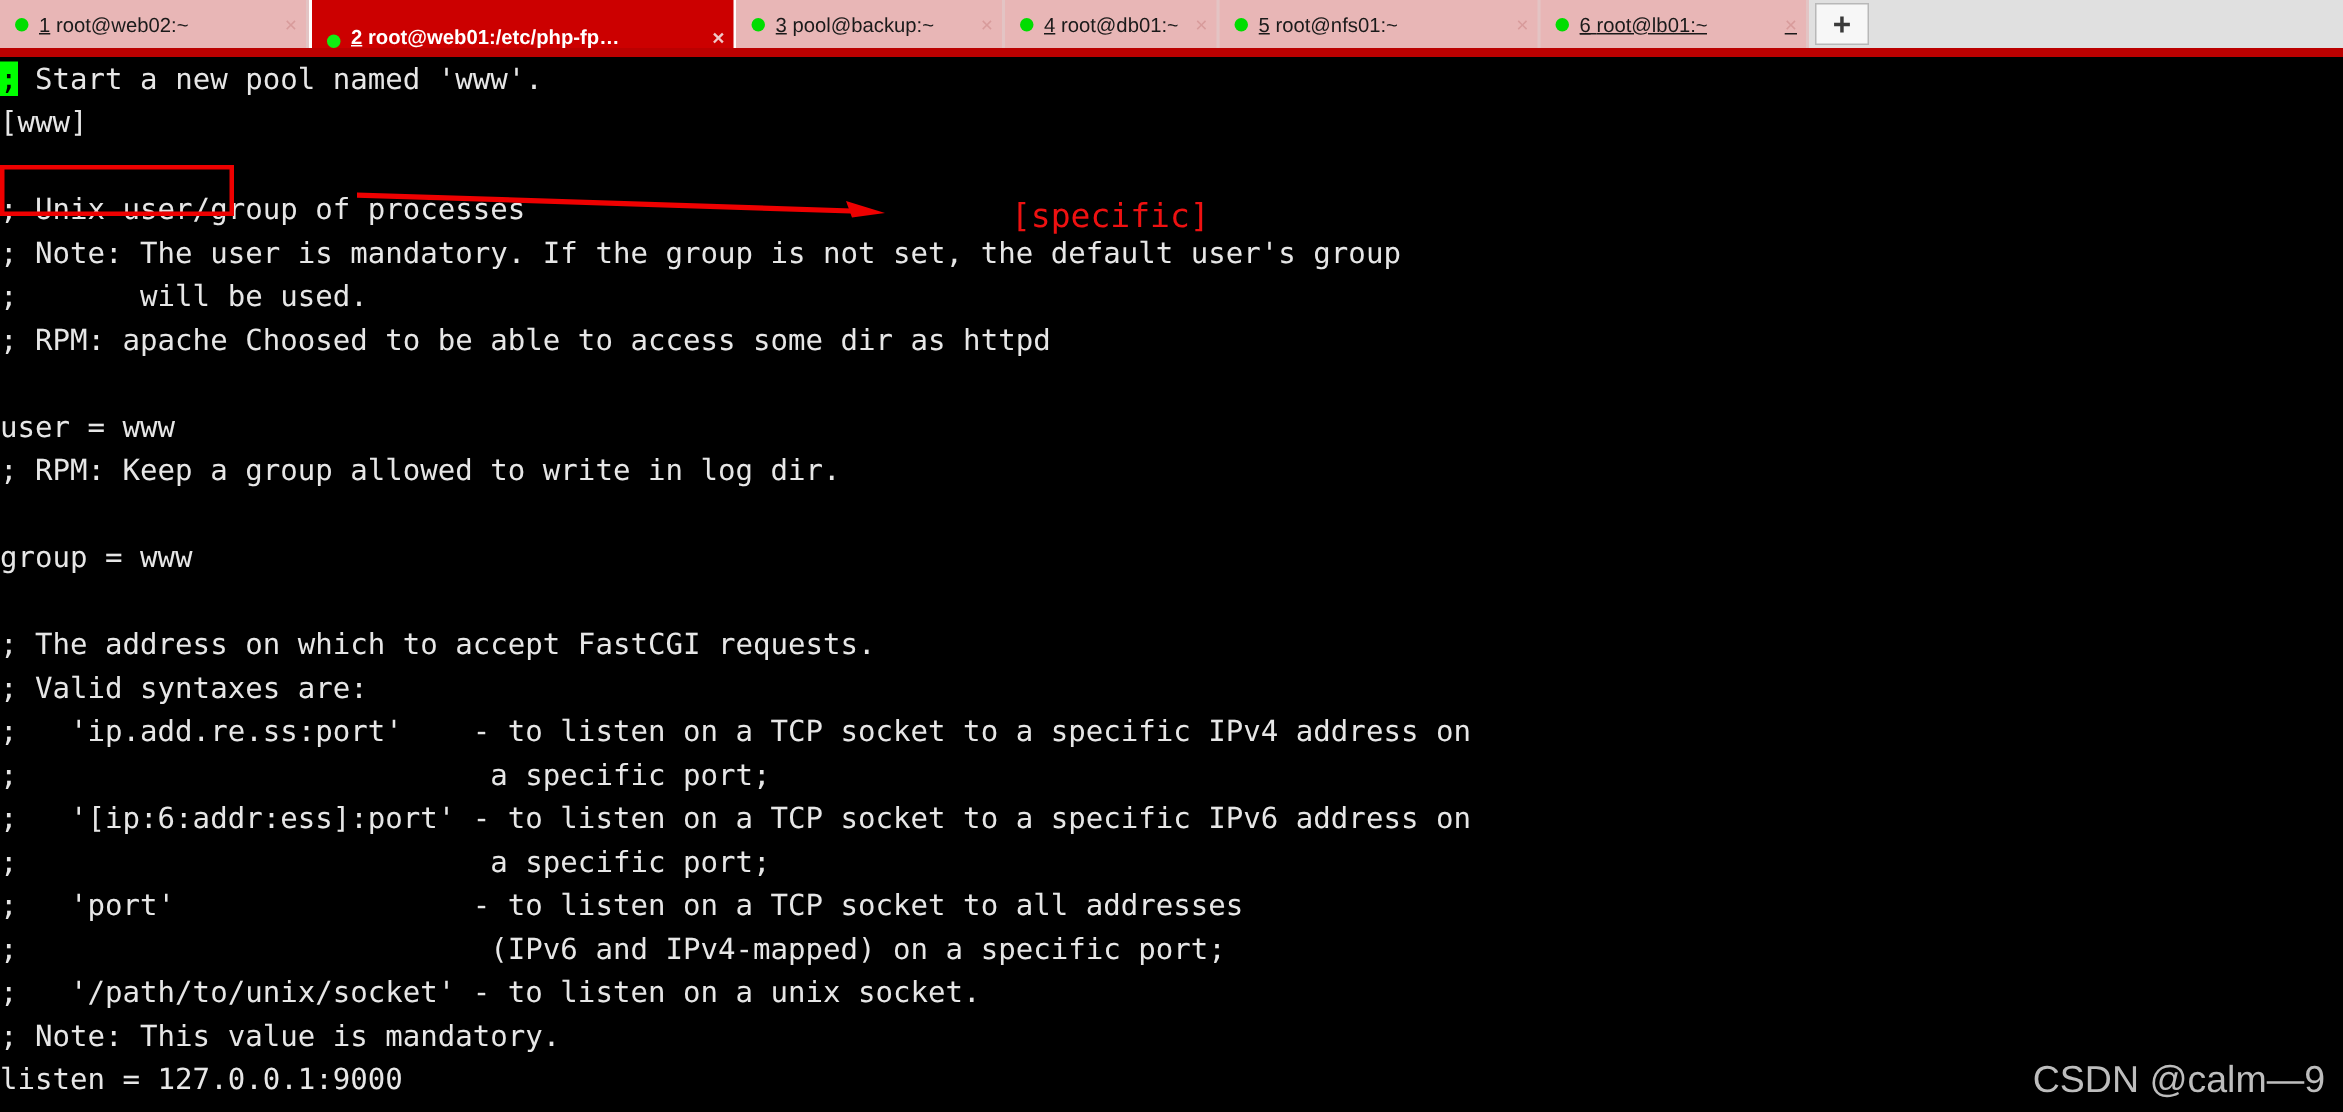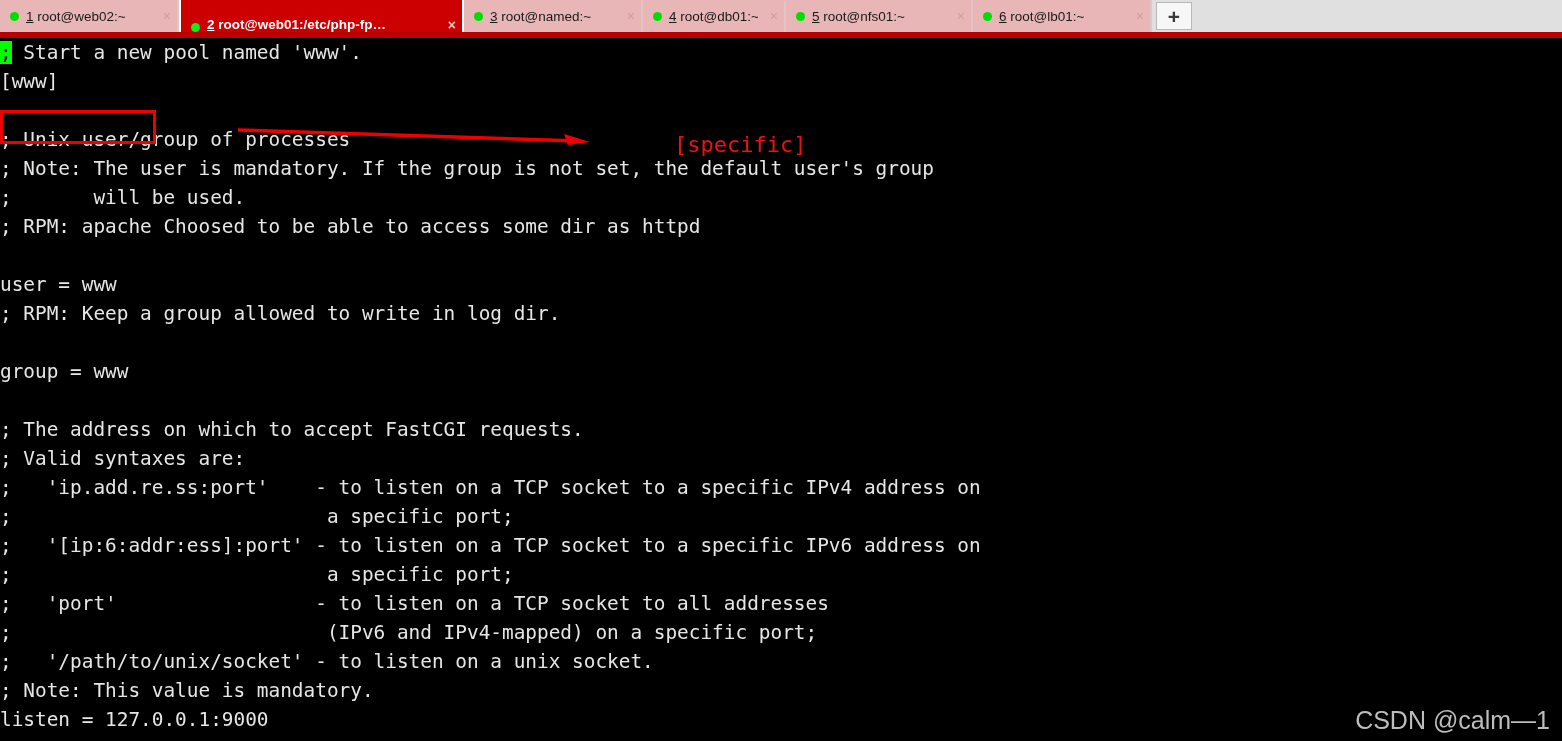--- a/index.html
+++ b/index.html
@@ -60,26 +60,26 @@
   .tab .closex {
     margin-left: auto;
     padding-left: 12px;
     font-size: 14px;
     color: #d89b9b;
     line-height: 1;
     flex: 0 0 auto;
   }
   .tab.active .closex { color: #f0c8c8; }
 
-  #tab1 { width: 179px; }
+  #tab1 { width: 206px; }
   #tab2 { width: 285px; align-items: flex-end; }
   #tab3 { width: 179px; }
   #tab4 { width: 143px; }
-  #tab5 { width: 187px; justify-content: flex-end; }
-  #tab6 { width: 179px; }
+  #tab5 { width: 214px; justify-content: flex-end; }
+  #tab6 { width: 179px; text-decoration: underline; }
 
   #newtab {
     width: 36px;
     height: 28px;
     margin: 2px 0 0 4px;
     background: #f7f7f7;
     border: 1px solid #b8b8b8;
     box-sizing: border-box;
     display: flex;
     align-items: center;
@@ -169,21 +169,21 @@
   </div>
 
   <div class="tab active" id="tab2">
     <span class="dot"></span>
     <span class="label"><u>2</u> <span>root@web01:/etc/php-fp…</span></span>
     <span class="closex">×</span>
   </div>
 
   <div class="tab" id="tab3">
     <span class="dot"></span>
-    <span class="label"><u>3</u> <span>root@named:~</span></span>
+    <span class="label"><u>3</u> <span>pool@backup:~</span></span>
     <span class="closex">×</span>
   </div>
 
   <div class="tab" id="tab4">
     <span class="dot"></span>
     <span class="label"><u>4</u> <span>root@db01:~</span></span>
     <span class="closex">×</span>
   </div>
 
   <div class="tab" id="tab5">
@@ -232,14 +232,14 @@
 
   <div id="wwwbox"></div>
 
   <svg id="arrow" viewBox="0 0 356 28" xmlns="http://www.w3.org/2000/svg">
     <path d="M0 6 L340 17" stroke="#ee0000" stroke-width="3.5" fill="none" stroke-linecap="round"></path>
     <path d="M352 18 L326 10 L330 21 Z" fill="#ee0000"></path>
   </svg>
 
   <div id="sessionlabel">[specific]</div>
 
-  <div id="watermark">CSDN @calm—1</div>
+  <div id="watermark">CSDN @calm—9</div>
 </div>
 
 </body></html>

